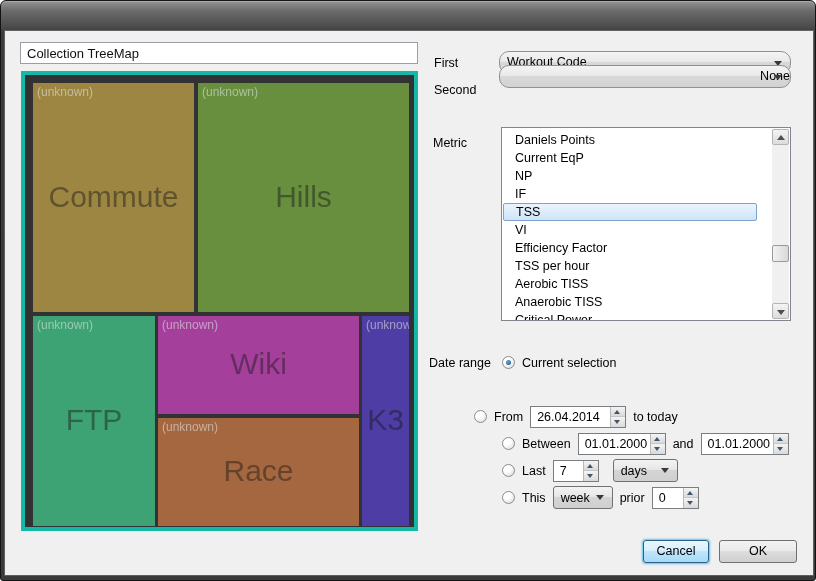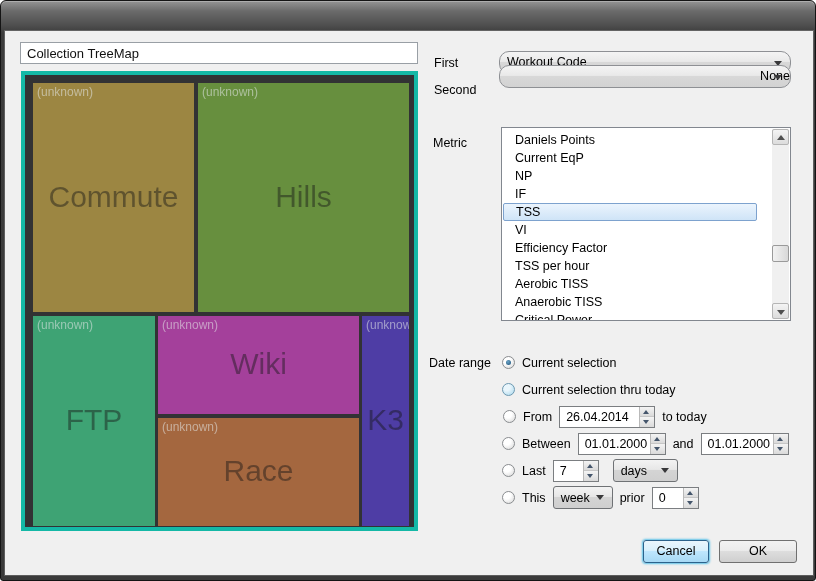--- a/index.html
+++ b/index.html
@@ -174,26 +174,22 @@
       </div>
     </div>
 
     <span class="field-label" style="left:424px;top:325px;">Date range</span>
 
     <div class="dr-row" style="left:497px;top:320px;">
       <span class="radio checked"></span>
       <span>Current selection</span>
     </div>
 
-    <div class="dr-row" style="left:497px;top:347px;">
-      <span class="radio hovered"></span>
-      <span>Current selection thru today</span>
-    </div>
-
-    <div class="dr-row" style="left:498px;top:374px;">
+
+    <div class="dr-row" style="left:469px;top:374px;">
       <span class="radio"></span>
       <span>From</span>
       <span class="spin" style="width:96px;">
         <span class="spin-val">26.04.2014</span>
         <span class="spin-btns">
             <span class="sb">
               <i class="t-up"></i>
             </span>
             <span class="sb">
               <i class="t-dn"></i>

